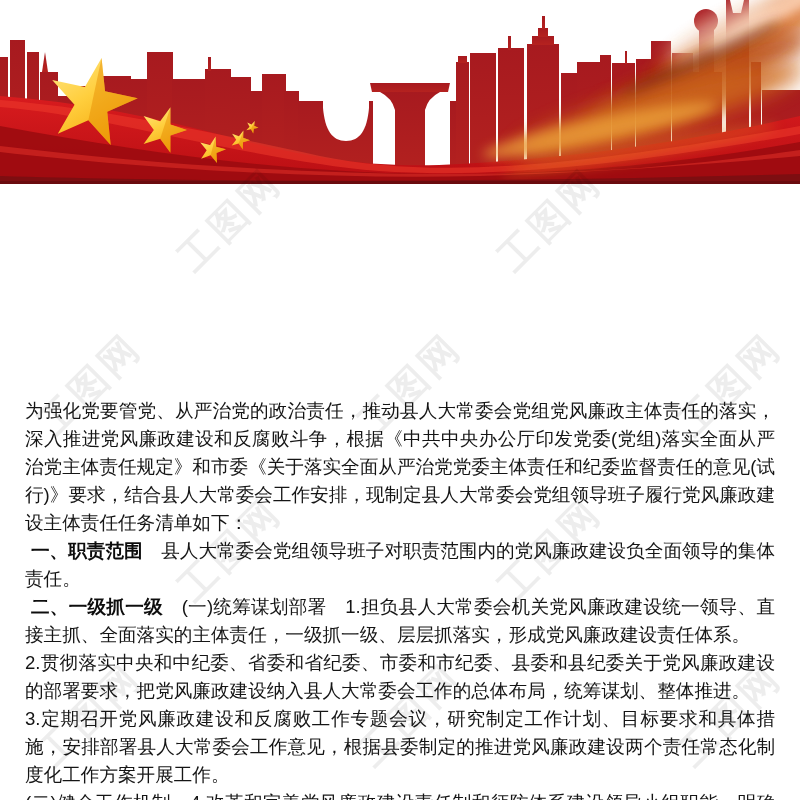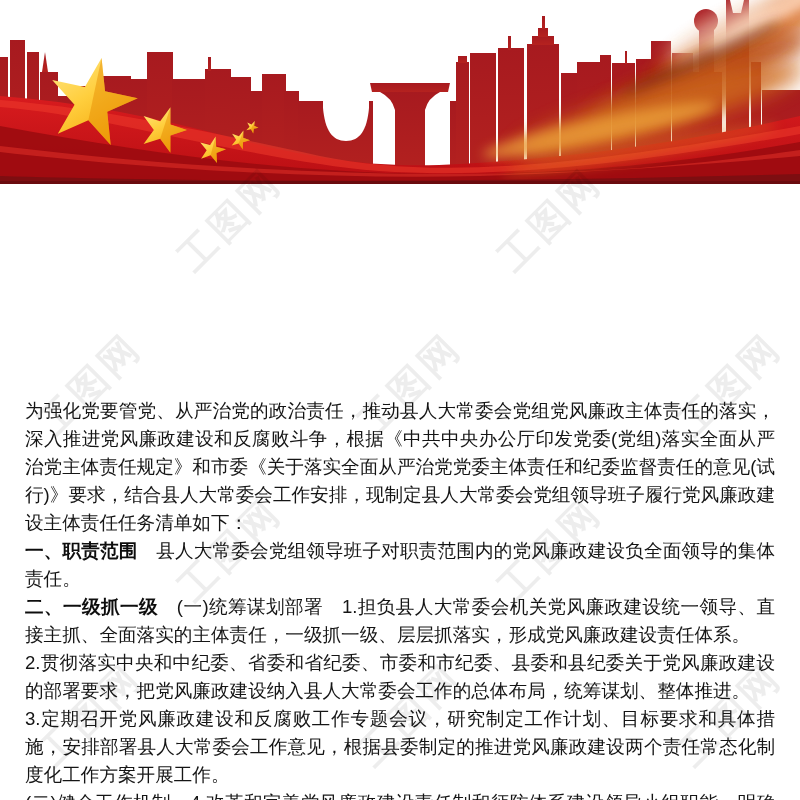--- a/index.html
+++ b/index.html
@@ -14,21 +14,21 @@
     position:absolute;transform:translate(-50%,-50%) rotate(-45deg);
     font-size:38px;font-weight:bold;letter-spacing:4px;white-space:nowrap;
     color:rgba(0,0,0,0.072);
   }
   .article{
     position:absolute;left:25px;right:25px;top:397px;
     font-size:18.6px;line-height:28px;color:#151515;
     text-align:justify;
   }
   .article p{margin:0;padding:0;}
-  .article strong{font-weight:bold;color:#0d0d0d;}
+  .article strong{font-weight:bold;color:#0d0d0d;margin-left:6px;}
 </style>
 </head>
 <body>
 
 <div class="page">
 
   <div class="banner">
     <svg width="800" height="185" viewBox="0 0 800 185">
       <defs>
         <linearGradient id="gGold" x1="0" y1="0" x2="1" y2="1">

